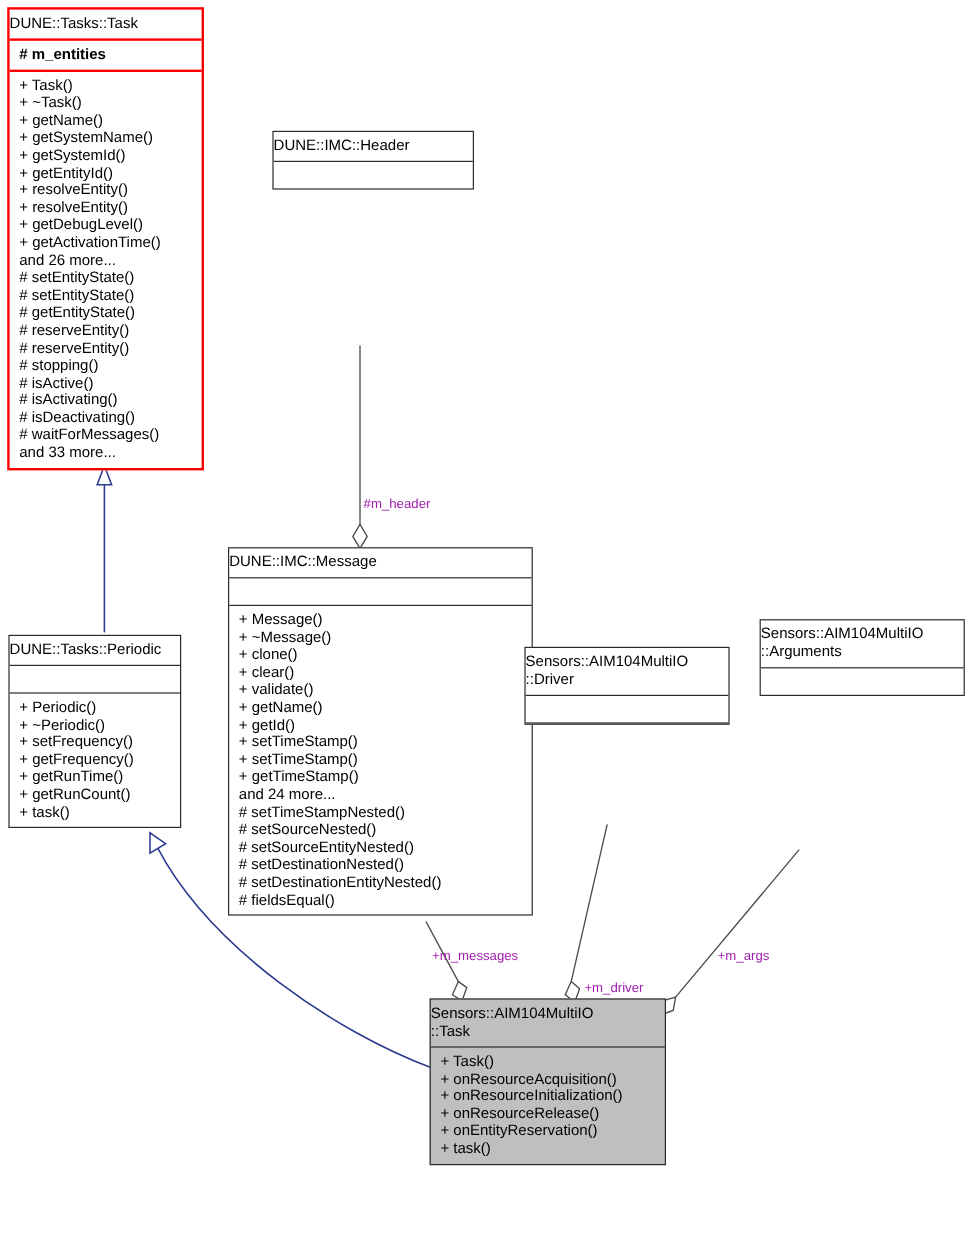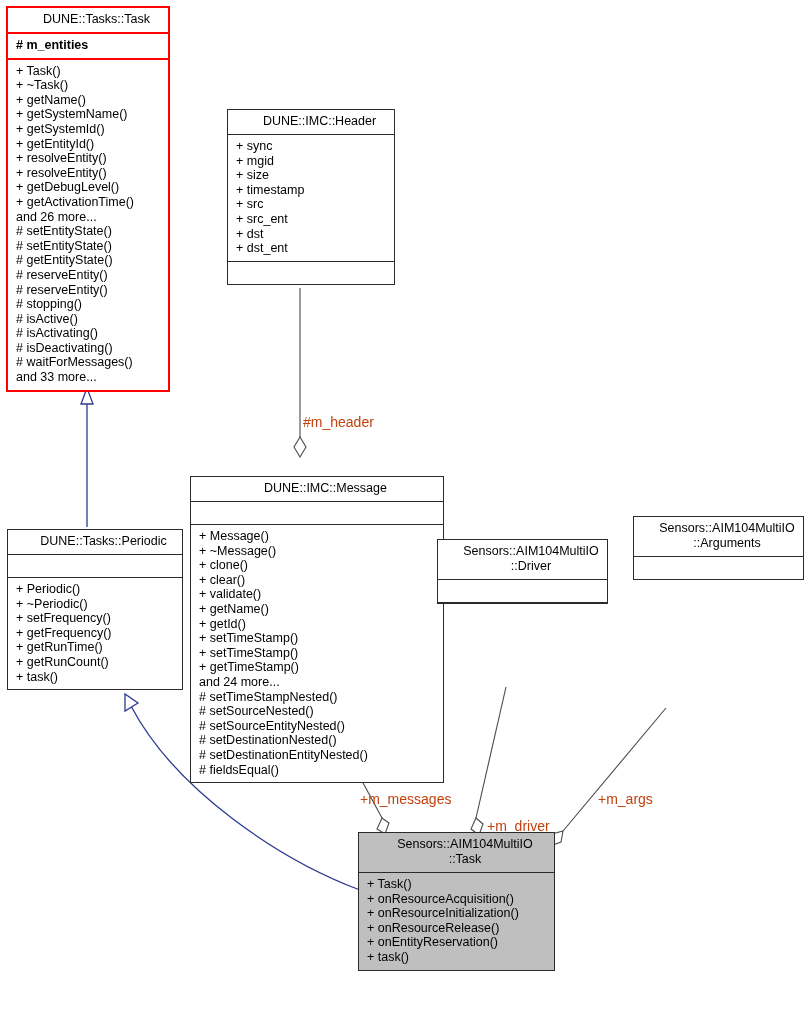--- a/index.html
+++ b/index.html
@@ -27,22 +27,22 @@
     color: #000000;
   }
   .uml-box.highlight {
     border-color: #2b2b2b;
     background: #bfbfbf;
   }
   .uml-box.focus {
     border: 2px solid #ff0000;
   }
   .uml-title {
-    text-align: center;
-    padding: 4px 6px 5px 23px;
+    text-align: left;
+    padding: 4px 6px 5px 0;
     border-bottom: 1px solid #2b2b2b;
     white-space: pre-line;
     font-size: 12.5px;
     line-height: 1.2;
   }
   .uml-box.focus > .uml-title { border-bottom: 2px solid #ff0000; }
   .uml-box.focus > .uml-attrs { border-bottom: 2px solid #ff0000; font-weight: bold; }
 
   .uml-attrs, .uml-ops {
     padding: 4px 6px 5px 8px;
@@ -67,22 +67,22 @@
     position: absolute;
     left: 0;
     top: 0;
     width: 809px;
     height: 1032px;
     pointer-events: none;
   }
   .edge-label {
     position: absolute;
     font-family: "Liberation Sans", sans-serif;
-    font-size: 14px;
-    color: #c2410c;
+    font-size: 11px;
+    color: #a21caf;
     white-space: pre;
   }
 </style>
 </head>
 <body>
 
 <div id="canvas">
 
   <svg class="edges" viewBox="0 0 809 1032">
 
@@ -148,34 +148,24 @@
       <div class="member"># isActive()</div>
       <div class="member"># isActivating()</div>
       <div class="member"># isDeactivating()</div>
       <div class="member"># waitForMessages()</div>
       <div class="member">and 33 more...</div>
     </div>
   </div>
 
   <div class="uml-box" style="left:227px; top:109px; width:168px;">
     <div class="uml-title">DUNE::IMC::Header</div>
-    <div class="uml-attrs">
-      <div class="member">+ sync</div>
-      <div class="member">+ mgid</div>
-      <div class="member">+ size</div>
-      <div class="member">+ timestamp</div>
-      <div class="member">+ src</div>
-      <div class="member">+ src_ent</div>
-      <div class="member">+ dst</div>
-      <div class="member">+ dst_ent</div>
-    </div>
     <div class="uml-ops empty"></div>
   </div>
 
-  <div class="uml-box" style="left:190px; top:476px; width:254px;">
+  <div class="uml-box" style="left:190px; top:456px; width:254px;">
     <div class="uml-title">DUNE::IMC::Message</div>
     <div class="uml-attrs empty"></div>
     <div class="uml-ops">
       <div class="member">+ Message()</div>
       <div class="member">+ ~Message()</div>
       <div class="member">+ clone()</div>
       <div class="member">+ clear()</div>
       <div class="member">+ validate()</div>
       <div class="member">+ getName()</div>
       <div class="member">+ getId()</div>
@@ -185,21 +175,21 @@
       <div class="member">and 24 more...</div>
       <div class="member"># setTimeStampNested()</div>
       <div class="member"># setSourceNested()</div>
       <div class="member"># setSourceEntityNested()</div>
       <div class="member"># setDestinationNested()</div>
       <div class="member"># setDestinationEntityNested()</div>
       <div class="member"># fieldsEqual()</div>
     </div>
   </div>
 
-  <div class="uml-box" style="left:7px; top:529px; width:176px;">
+  <div class="uml-box" style="left:7px; top:529px; width:144px;">
     <div class="uml-title">DUNE::Tasks::Periodic</div>
     <div class="uml-attrs empty"></div>
     <div class="uml-ops">
       <div class="member">+ Periodic()</div>
       <div class="member">+ ~Periodic()</div>
       <div class="member">+ setFrequency()</div>
       <div class="member">+ getFrequency()</div>
       <div class="member">+ getRunTime()</div>
       <div class="member">+ getRunCount()</div>
       <div class="member">+ task()</div>

